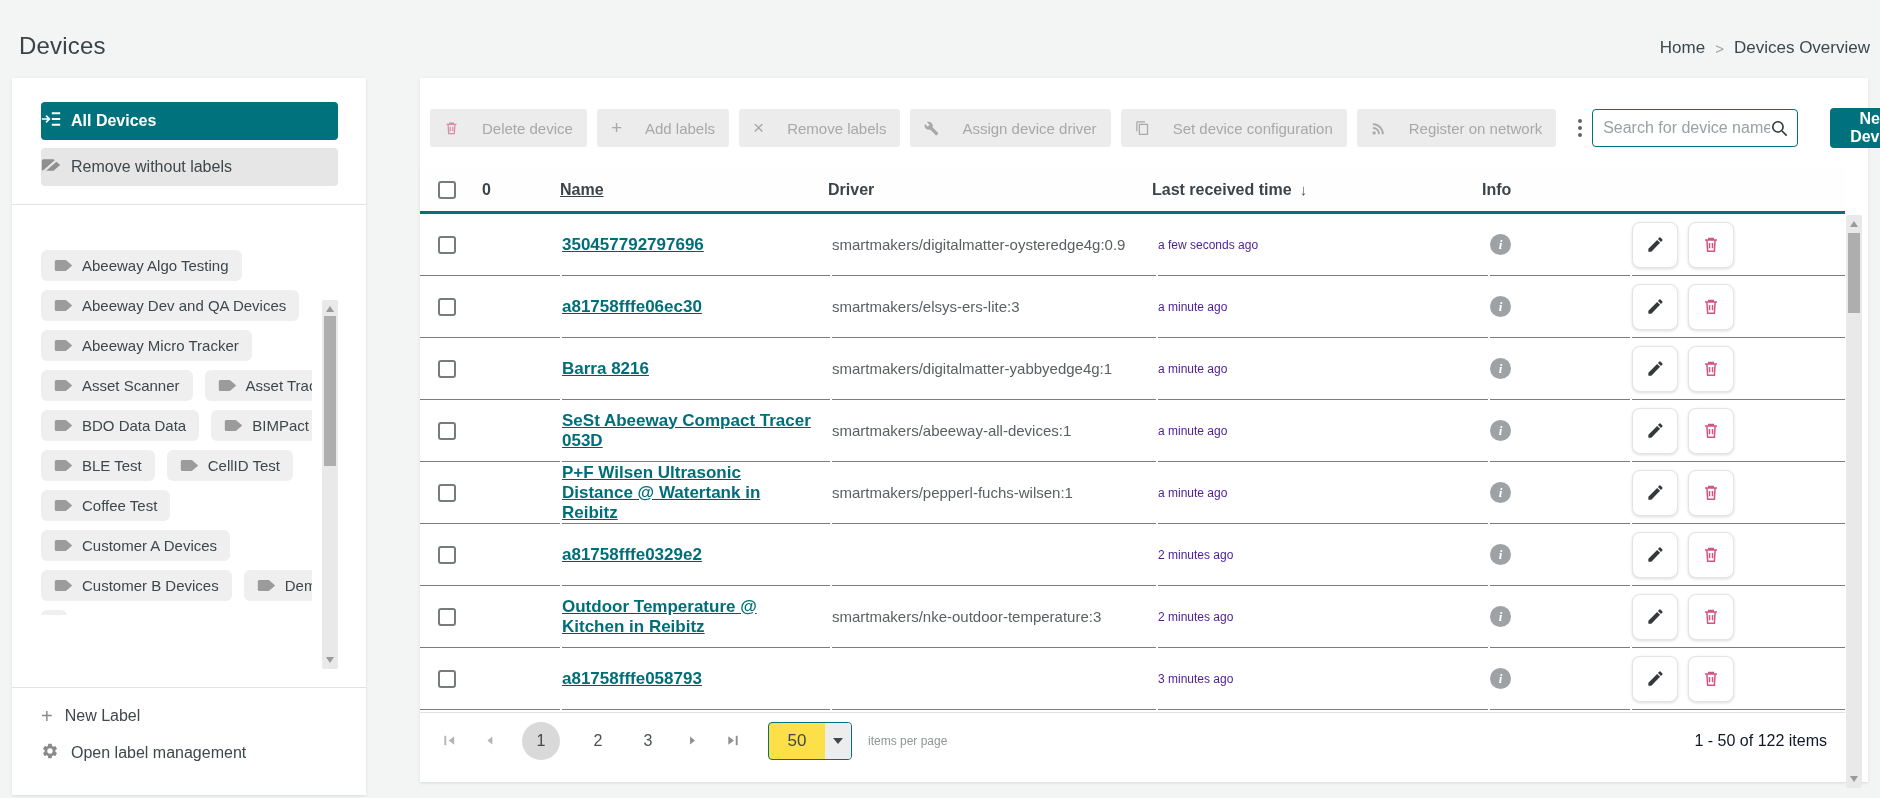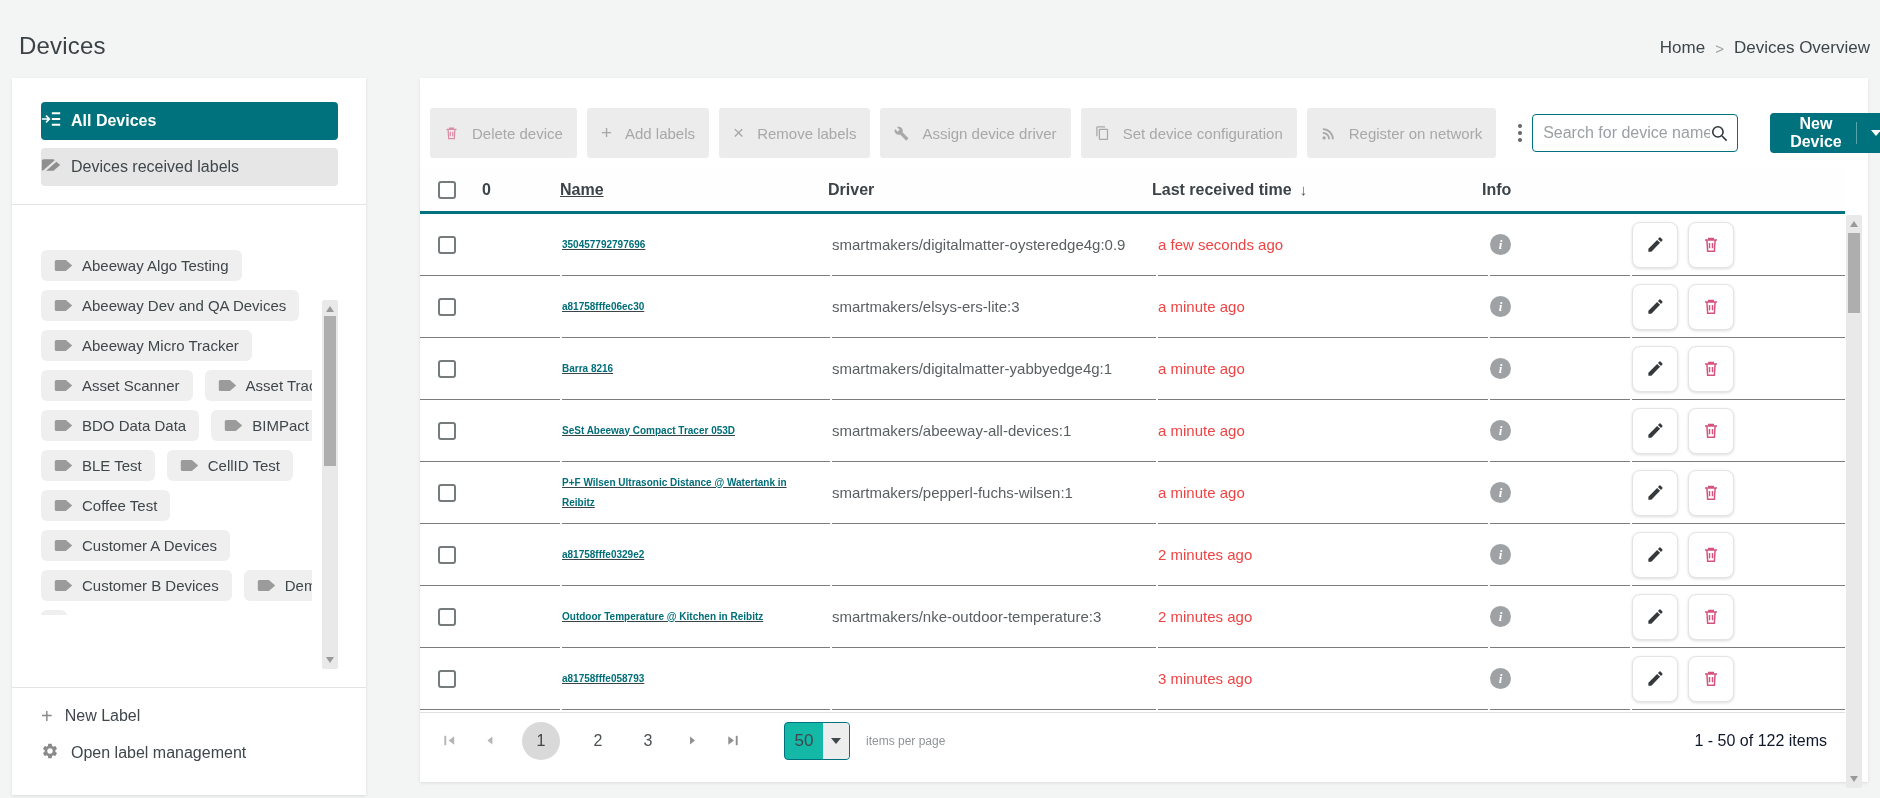--- a/index.html
+++ b/index.html
@@ -45,22 +45,22 @@
 
   .sidebar-footer { position:absolute; left:0; right:0; bottom:0; height:108px; border-top:1px solid #e3e3e3; padding:18px 0 0 29px; background:#fff; }
   .foot-item { display:flex; align-items:center; gap:12px; font-size:16px; color:#3f474b; margin-bottom:16px; cursor:pointer; }
   .foot-item .plus { color:#8a8a8a; font-size:20px; line-height:1; }
 
   
   .main { left:420px; top:78px; width:1448px; height:704px; }
 
   .toolbar { display:flex; align-items:center; padding:30px 10px 0 10px; gap:10px; }
   .tb-btn {
-    background:#ececec; color:#a8a8a8; border:none; height:50px; border-radius:3px;
-    display:inline-flex; align-items:center; gap:13px; padding:0 14px; font-size:15px;
+    background:#ececec; color:#a8a8a8; border:none; height:38px; border-radius:3px;
+    display:inline-flex; align-items:center; gap:23px; padding:0 14px; font-size:15px;
     font-family:inherit; cursor:default; white-space:nowrap;
   }
   .tb-btn svg { flex:0 0 auto; }
   .kebab { width:26px; height:38px; display:flex; flex-direction:column; justify-content:center; align-items:center; gap:3px; margin-left:12px; cursor:pointer; }
   .kebab i { width:4px; height:4px; border-radius:50%; background:#5f6568; }
   .search-box {
     margin-left:auto; width:206px; height:38px; border:1px solid #00727e; border-radius:4px;
     background:#fff; display:flex; align-items:center; padding:0 8px 0 10px;
   }
   .search-box input { border:none; outline:none; flex:1; min-width:0; font-size:16px; color:#3f474b; font-family:inherit; background:transparent; }
@@ -82,36 +82,36 @@
   .c-last { width:330px; }
   .c-info { width:140px; justify-content:flex-start; }
   .c-act { flex:1; gap:10px; }
   .thead { height:46px; border-bottom:3px solid #00727e; font-weight:bold; font-size:16px; color:#3c4449; background:#fefefe; }
   .thead .sort { margin-left:8px; font-weight:400; color:#555; font-size:15px; }
   .tbody .trow { height:62px; }
   .tbody .cell { border-bottom:1px solid #7c7c7c; margin-right:2px; }
   .tbody .cell:last-child { margin-right:0; }
   .checkbox { width:18px; height:18px; border:2px solid #767b7e; border-radius:3px; background:#fff; cursor:pointer; flex:0 0 auto; }
   .sel-count { font-weight:bold; font-size:16px; }
-  .dev-name { color:#006e79; font-weight:bold; font-size:10px; line-height:20px; cursor:pointer; padding-right:14px; }
+  .dev-name { color:#006e79; font-weight:bold; font-size:17px; line-height:20px; cursor:pointer; padding-right:14px; }
   .drv { color:#5a5f62; font-size:15px; padding-right:10px; }
-  .lastt { color:#ef4444; font-size:15px; }
+  .lastt { color:#4c1d95; font-size:12px; }
   .info-dot { width:21px; height:21px; border-radius:50%; background:#9ea2a4; color:#fff; font-size:13px; font-weight:bold; display:flex; align-items:center; justify-content:center; font-family:"Liberation Serif", serif; font-style:italic; cursor:pointer; }
   .act-btn { width:46px; height:46px; background:#fff; border:1px solid #e4e4e4; border-radius:8px; box-shadow:0 1px 3px rgba(0,0,0,.14); display:flex; align-items:center; justify-content:center; cursor:pointer; }
 
   
   .sb-scrollbar.tablebar { right:6px; top:137px; height:573px; }
 
   
   .pager { position:absolute; left:0; bottom:14px; width:1425px; height:56px; border-top:1px solid #e0e0e0; display:flex; align-items:center; padding:0 18px 0 22px; }
   .pg-nav { display:flex; align-items:center; gap:26px; }
   .pg-ico { display:flex; align-items:center; cursor:pointer; }
   .pg-num { font-size:16px; color:#4a5054; cursor:pointer; width:24px; text-align:center; }
   .pg-num.cur { width:38px; height:38px; border-radius:50%; background:#d9d9d9; display:flex; align-items:center; justify-content:center; color:#3f474b; }
-  .page-size { margin-left:44px; width:66px; height:38px; border:1px solid #00727e; border-radius:4px; background:#14b8a6; display:flex; align-items:stretch; overflow:hidden; cursor:pointer; }
+  .page-size { margin-left:28px; width:84px; height:38px; border:1px solid #00727e; border-radius:4px; background:#fde047; display:flex; align-items:stretch; overflow:hidden; cursor:pointer; }
   .page-size .val { flex:1; display:flex; align-items:center; justify-content:center; font-size:17px; color:#3f474b; }
   .page-size .dd { width:26px; background:#ededed; display:flex; align-items:center; justify-content:center; color:#3f474b; }
   .per-page { margin-left:16px; font-size:12px; color:#8f9598; }
   .range { margin-left:auto; font-size:16px; color:#0f172a; }
 </style>
 </head>
 <body>
 
 <div class="page-title">Devices</div>
 <div class="breadcrumb">
@@ -130,21 +130,21 @@
     </span>
     <span>All Devices</span>
   </div>
   <div class="side-btn inactive">
     <span>
       <svg width="20" height="16" viewBox="0 0 24 18">
           <path d="M1 4a2 2 0 0 1 2-2h12l8 7-8 7H3a2 2 0 0 1-2-2z" fill="#8f8f8f"></path>
           <line x1="3" y1="17" x2="21" y2="1" stroke="#e6e6e6" stroke-width="2.6"></line>
         </svg>
     </span>
-    <span>Devices received labels</span>
+    <span>Remove without labels</span>
   </div>
   <div class="side-divider"></div>
 
   <div class="labels-scroll">
     <div class="chip-row">
       <span class="chip">
           <svg width="19" height="13" viewBox="0 0 24 16">
             <path d="M1 3a2 2 0 0 1 2-2h12l8 7-8 7H3a2 2 0 0 1-2-2z" fill="#9b9b9b"></path>
           </svg>
           <span>Abeeway Algo Testing</span>

